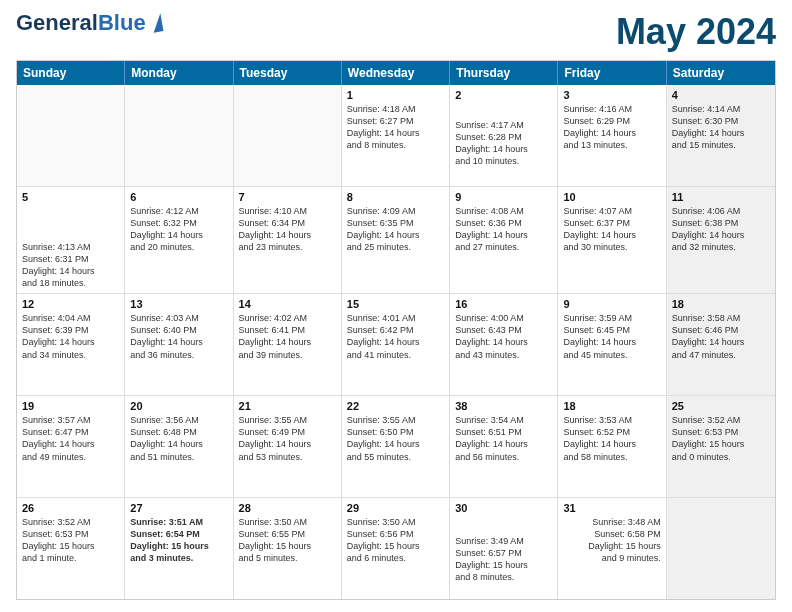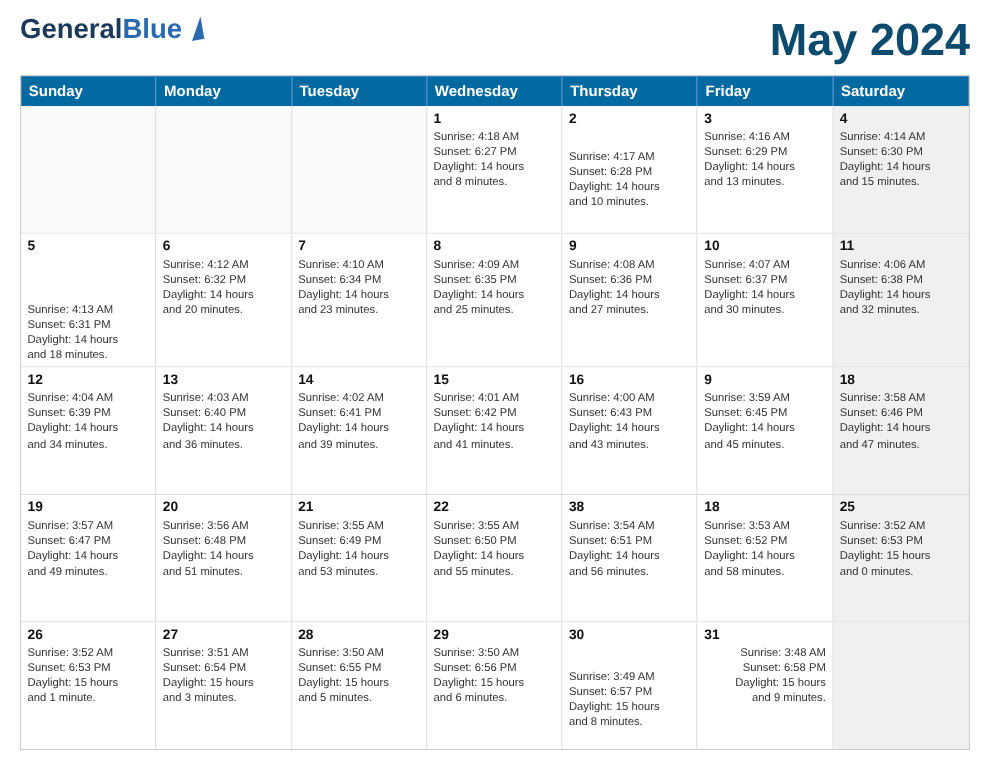--- a/index.html
+++ b/index.html
@@ -331,21 +331,21 @@
         <div class="cal-row">
           <div class="cal-cell">
             <div class="day-num">26</div>
             <div class="day-info" style="white-space: pre-line;">Sunrise: 3:52 AM
 Sunset: 6:53 PM
 Daylight: 15 hours
 and 1 minute.</div>
           </div>
           <div class="cal-cell">
             <div class="day-num">27</div>
-            <div class="day-info" style="white-space: pre-line;">Sunrise: 3:51 AM
+            <div class="day-info" style="white-space: pre-line; font-weight: bold;">Sunrise: 3:51 AM
 Sunset: 6:54 PM
 Daylight: 15 hours
 and 3 minutes.</div>
           </div>
           <div class="cal-cell">
             <div class="day-num">28</div>
             <div class="day-info" style="white-space: pre-line;">Sunrise: 3:50 AM
 Sunset: 6:55 PM
 Daylight: 15 hours
 and 5 minutes.</div>

